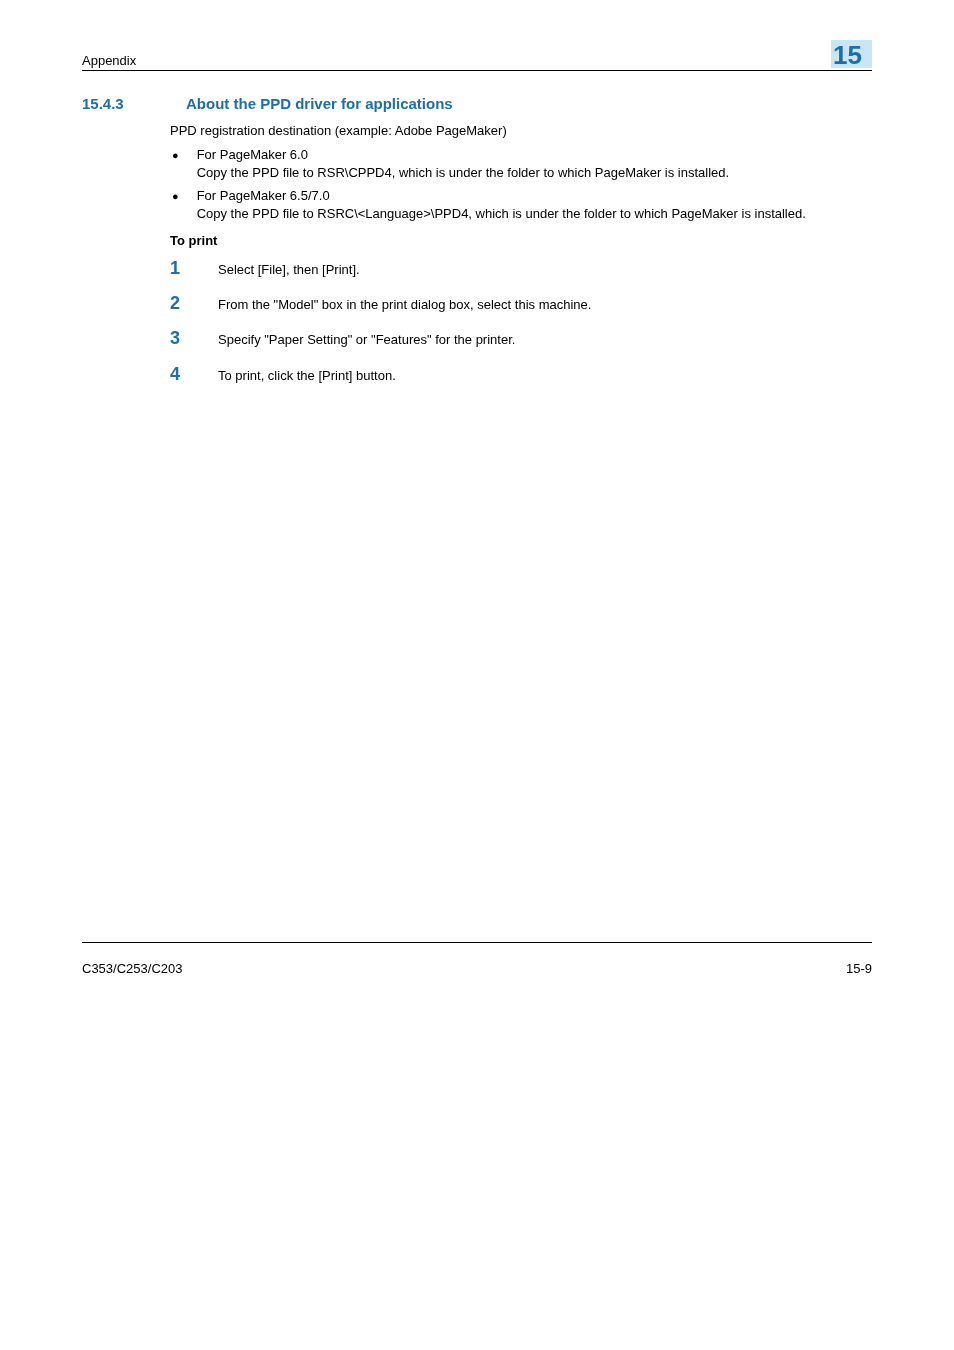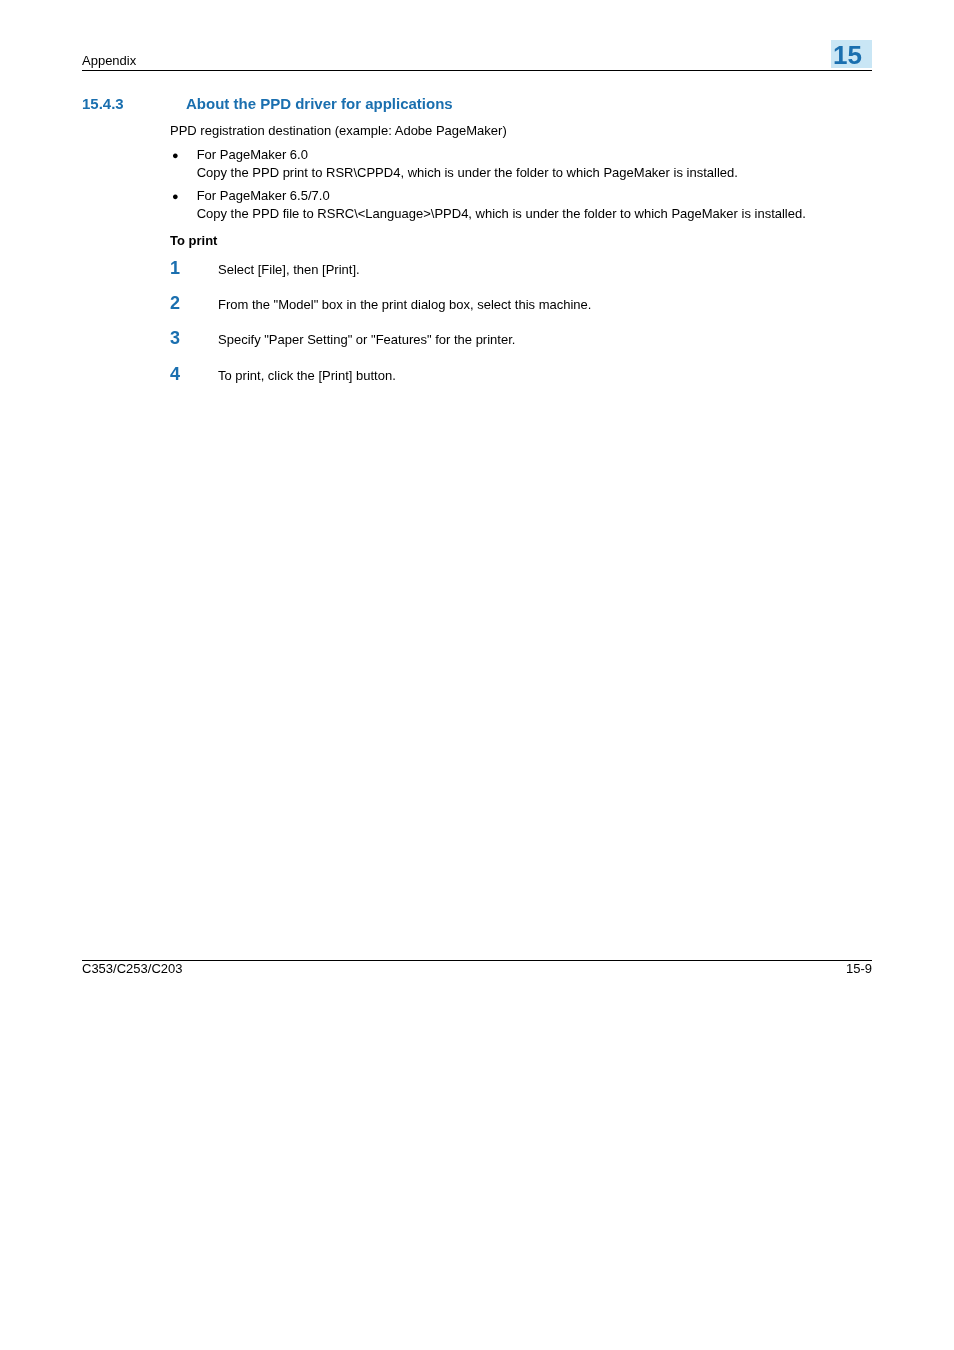--- a/index.html
+++ b/index.html
@@ -116,21 +116,21 @@
     font-size: 13px;
     line-height: 1.4;
     margin-left: 12px;
   }
   .footer {
     position: absolute;
     left: 82px;
     right: 82px;
     bottom: 40px;
     border-top: 1px solid #000;
-    padding-top: 0;
+    padding-top: 18px;
     display: flex;
     justify-content: space-between;
     font-size: 13px;
     color: #000;
   }
 </style>
 </head>
 <body>
 
 <div class="page">
@@ -148,21 +148,21 @@
     </div>
 
     <div class="body-text-block">
       <div class="intro">PPD registration destination (example: Adobe PageMaker)</div>
 
       <ul class="bullet-list">
         <li class="bullet-item">
           <span class="bullet-mark">●</span>
           <div class="bullet-body">
             <div>For PageMaker 6.0</div>
-            <div>Copy the PPD print to RSR\CPPD4, which is under the folder to which PageMaker is installed.</div>
+            <div>Copy the PPD file to RSR\CPPD4, which is under the folder to which PageMaker is installed.</div>
           </div>
         </li>
         <li class="bullet-item">
           <span class="bullet-mark">●</span>
           <div class="bullet-body">
             <div>For PageMaker 6.5/7.0</div>
             <div>Copy the PPD file to RSRC\&lt;Language&gt;\PPD4, which is under the folder to which PageMaker is installed.</div>
           </div>
         </li>
       </ul>

